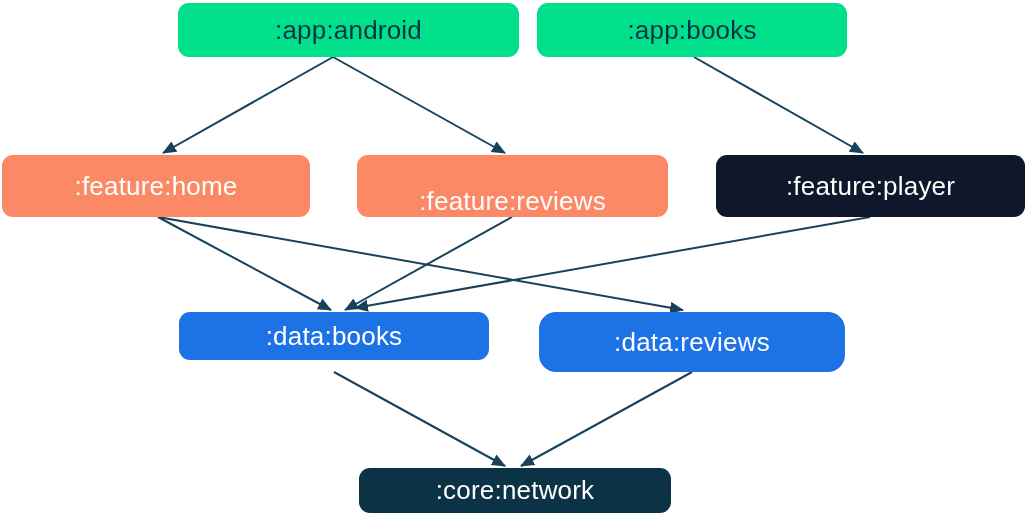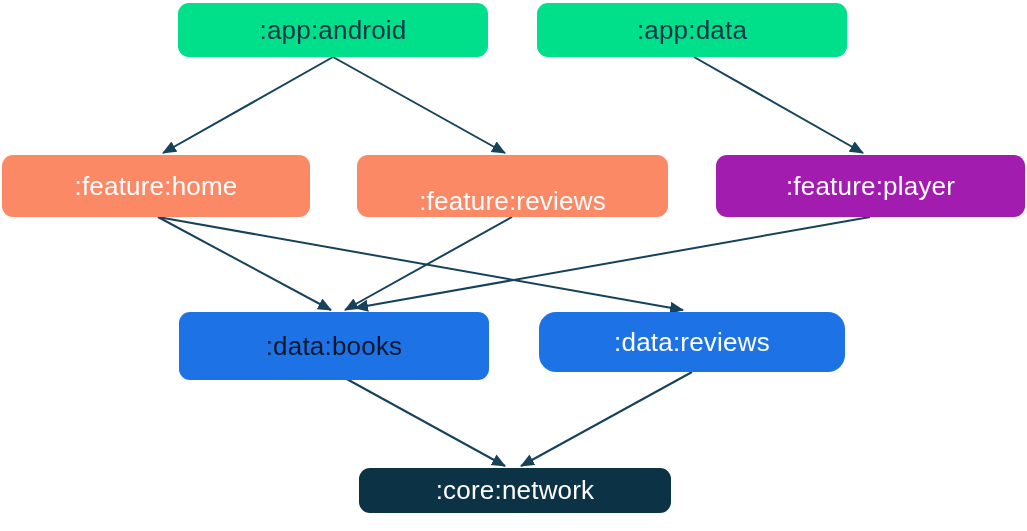--- a/index.html
+++ b/index.html
@@ -51,36 +51,36 @@
         <line x1="694" y1="57" x2="863" y2="153" stroke="#16425c" stroke-width="2" marker-end="url(#arrowhead)"></line>
         <line x1="158" y1="217" x2="331" y2="310" stroke="#16425c" stroke-width="2" marker-end="url(#arrowhead)"></line>
         <line x1="158" y1="217" x2="683" y2="310" stroke="#16425c" stroke-width="2" marker-end="url(#arrowhead)"></line>
         <line x1="512" y1="217" x2="345" y2="310" stroke="#16425c" stroke-width="2" marker-end="url(#arrowhead)"></line>
         <line x1="870" y1="217" x2="355" y2="308" stroke="#16425c" stroke-width="2" marker-end="url(#arrowhead)"></line>
         <line x1="334" y1="372" x2="505" y2="466" stroke="#16425c" stroke-width="2" marker-end="url(#arrowhead)"></line>
         <line x1="692" y1="372" x2="521" y2="466" stroke="#16425c" stroke-width="2" marker-end="url(#arrowhead)"></line>
       </g>
   </svg>
 
-<div class="node" style="left: 178px; top: 3px; width: 310px; height: 54px; background: rgb(0, 223, 138); color: rgb(11, 50, 69); text-align: right;">
+<div class="node" style="left: 178px; top: 3px; width: 341px; height: 54px; background: rgb(0, 223, 138); color: rgb(11, 50, 69); text-align: right;">
       <span>:app:android</span>
     </div>
     <div class="node" style="left: 537px; top: 3px; width: 310px; height: 54px; background: rgb(0, 223, 138); color: rgb(11, 50, 69);">
-      <span>:app:data</span>
+      <span>:app:books</span>
     </div>
     <div class="node" style="left: 2px; top: 155px; width: 308px; height: 62px; background: rgb(251, 137, 102); color: rgb(253, 253, 253);">
       <span>:feature:home</span>
     </div>
     <div class="node" style="left: 357px; top: 155px; width: 311px; height: 62px; background: rgb(251, 137, 102); color: rgb(253, 253, 253); align-items: flex-end;">
       <span>:feature:reviews</span>
     </div>
-    <div class="node" style="left: 716px; top: 155px; width: 309px; height: 62px; background: #a21caf; color: rgb(253, 253, 253);">
+    <div class="node" style="left: 716px; top: 155px; width: 309px; height: 62px; background: #0f172a; color: rgb(253, 253, 253);">
       <span>:feature:player</span>
     </div>
-    <div class="node" style="left: 179px; top: 312px; width: 310px; height: 68px; background: rgb(29, 115, 230); color: #0f172a;">
+    <div class="node" style="left: 179px; top: 312px; width: 310px; height: 48px; background: rgb(29, 115, 230); color: #ffffff;">
       <span>:data:books</span>
     </div>
     <div class="node" style="left: 539px; top: 312px; width: 306px; height: 60px; background: rgb(29, 115, 230); color: rgb(253, 253, 253); border-radius: 17px;">
       <span>:data:reviews</span>
     </div>
     <div class="node" style="left: 359px; top: 468px; width: 312px; height: 45px; background: rgb(11, 50, 69); color: rgb(253, 253, 253);">
       <span>:core:network</span>
     </div>
   </div>
 

